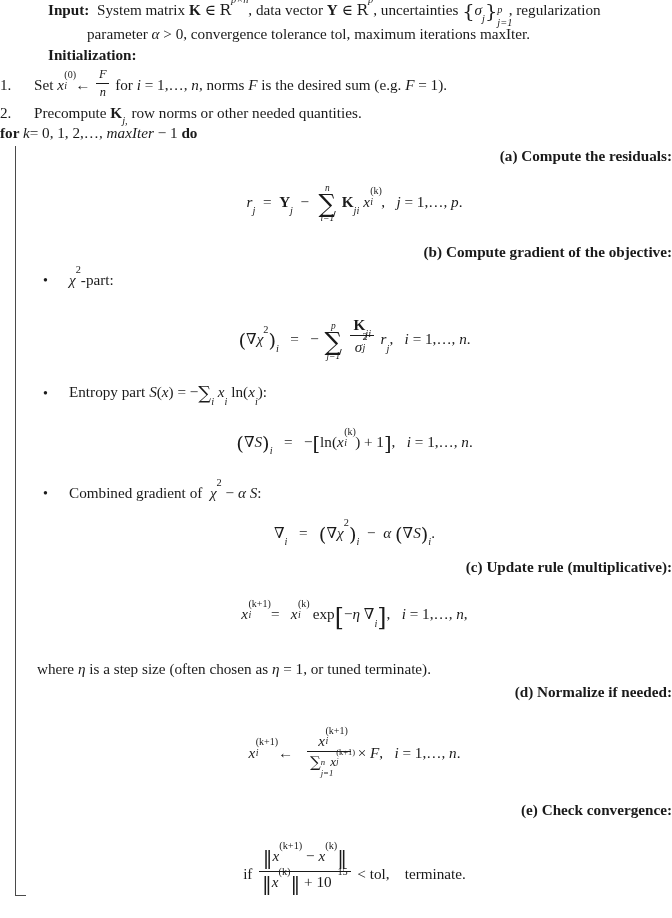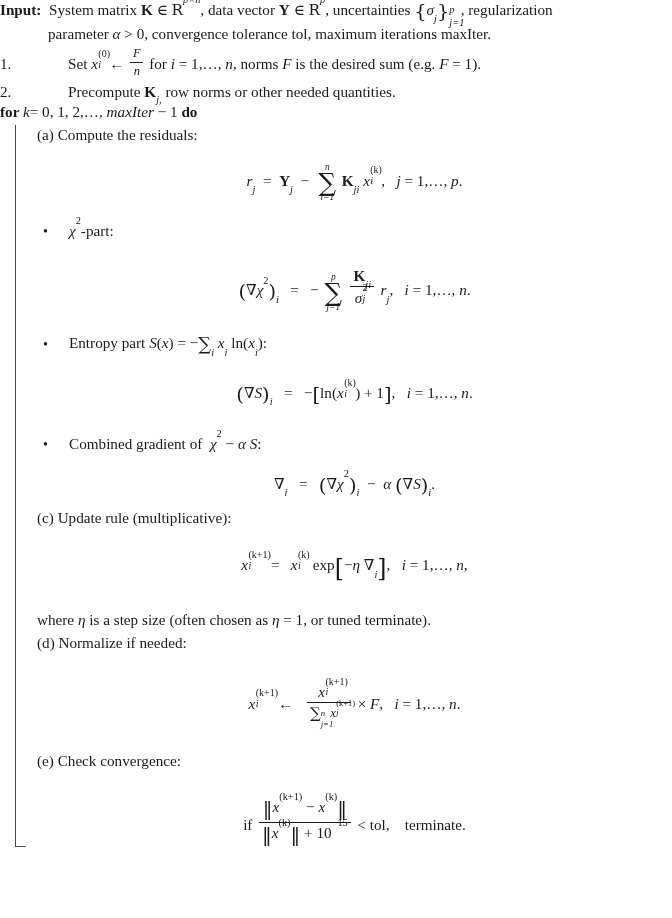--- a/index.html
+++ b/index.html
@@ -136,36 +136,36 @@
     vertical-align: -0.16em;
     font-family: "DejaVu Serif", serif;
   }
   .nabla { font-family: "DejaVu Serif", serif; font-style: normal; }
   .bigfrac-sum { font-size: 0.84em; }
 
   .hdr-row {
     display: block;
     margin-bottom: 2px;
   }
-  .hdr-label { font-weight: bold; }
+  .hdr-label { font-weight: bold; padding-left: 48px; }
   .indent-cont {
     display: block;
-    padding-left: 48px;
+    padding-left: 87px;
   }
 
   .numlist-row {
     display: flex;
     align-items: baseline;
     margin-top: 3px;
   }
   .numlist-num {
     width: 34px;
     flex: 0 0 34px;
   }
-  .numlist-txt { flex: 1 1 auto; margin-left: 34px; }
+  .numlist-txt { flex: 1 1 auto; }
 
   .for-line {
     margin-top: 1px;
     font-weight: bold;
   }
   .for-line .mathit { font-weight: normal; }
 
   .body-wrap {
     position: relative;
     margin-left: 15px;
@@ -176,22 +176,23 @@
     content: "";
     position: absolute;
     left: -1.2px;
     bottom: 0;
     width: 11px;
     height: 1.2px;
     background: #4a4a4a;
   }
 
   .step-head {
-    font-weight: normal;
+    font-weight: bold;
     margin-top: 10px;
+    text-align: right;
   }
   .step-head:first-child { margin-top: 4px; }
 
   .bullet-row {
     display: flex;
     align-items: baseline;
     margin-top: 9px;
   }
   .bullet-dot {
     flex: 0 0 32px;
@@ -228,20 +229,23 @@
       <span class="medbr">{</span><span class="mathit">σ</span><sub class="mathit">j</sub><span class="medbr">}</span><span class="subsup"><span class="s-top mathit">p</span><span class="s-bot mathit">j=1</span></span>&nbsp;&nbsp;&nbsp;<span class="up">, regularization</span>
     </span>
     <span class="indent-cont">
       <span class="up">parameter</span>
       <span class="mathit">α</span>
       <span class="up">&gt; 0</span><span class="up">, convergence tolerance tol, maximum iterations maxIter.</span>
     </span>
   </div>
 
 
+  <div class="hdr-row">
+    <span class="hdr-label">Initialization:</span>
+  </div>
 
   <div class="numlist-row">
     <span class="numlist-num">1.</span>
     <span class="numlist-txt">
       <span class="up">Set</span>
       <span class="mathit">x</span><span class="ss"><span class="up-s up">(0)</span><span class="low-s mathit">i</span></span>&nbsp;&nbsp;&nbsp;<span class="up">←</span>
       <span class="frac small"><span class="num mathit">F</span><span class="den mathit">n</span></span>
       <span class="up">for</span>
       <span class="mathit">i</span>
       <span class="up">= 1,</span><span class="up">…</span><span class="mathit">, n</span><span class="up">, norms</span>
@@ -276,20 +280,21 @@
       <span class="mathit">r</span><sub class="mathit">j</sub>
       &nbsp;<span class="up">=</span>&nbsp;
       <span class="bfup">Y</span><sub class="mathit">j</sub>
       &nbsp;<span class="up">−</span>&nbsp;
       <span class="bigop"><span class="lim-top mathit">n</span><span class="glyph">∑</span><span class="lim-bot mathit">i=1</span></span>
       <span class="bfup">K</span><sub class="mathit">ji</sub>&nbsp;<span class="mathit">x</span><span class="ss"><span class="up-s up">(k)</span><span class="low-s mathit">i</span></span>&nbsp;&nbsp;&nbsp;<span class="up">,</span>&nbsp;&nbsp;
       <span class="mathit">j</span>
       <span class="up">= 1,</span><span class="up">…</span><span class="mathit">, p</span><span class="up">.</span>
     </div>
 
+    <div class="step-head">(b) Compute gradient of the objective:</div>
 
     <div class="bullet-row">
       <span class="bullet-dot">•</span>
       <span class="bullet-txt">
         <span class="mathit">χ</span><sup class="up">2</sup><span class="up">-part:</span>
       </span>
     </div>
 
     <div class="eq tall">
       <span class="medbr">(</span><span class="nabla">∇</span><span class="mathit">χ</span><sup class="up">2</sup><span class="medbr">)</span><sub class="mathit">i</sub>

